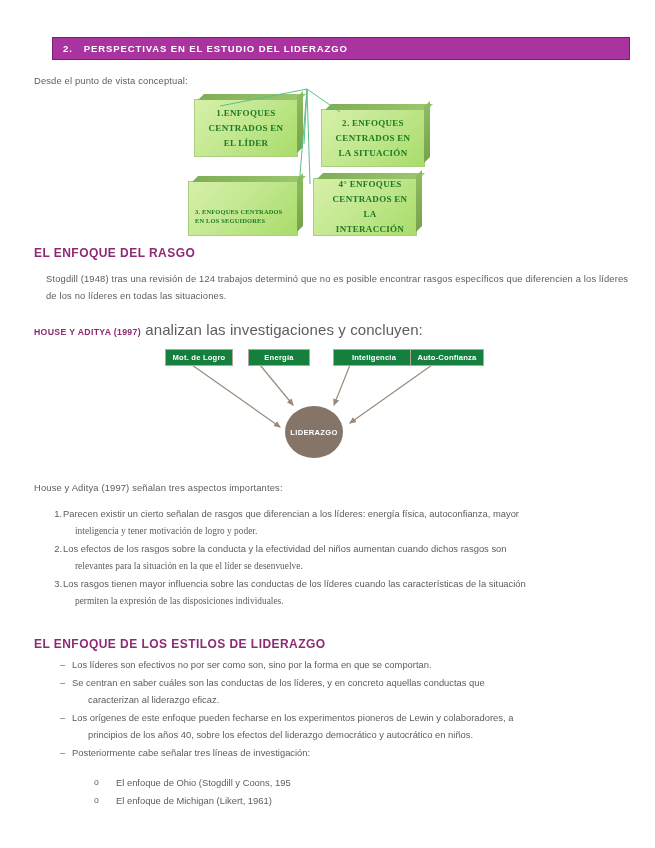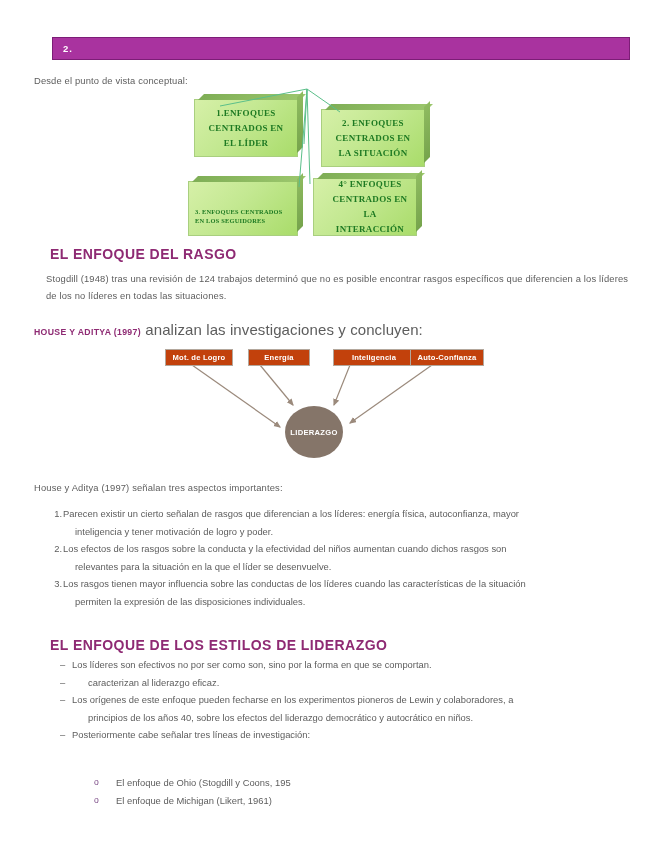--- a/index.html
+++ b/index.html
@@ -54,25 +54,24 @@
   
   .para {
     position: absolute;
     font-size: 9.4px;
     color: #5d5d5d;
     line-height: 17px;
     letter-spacing: 0.15px;
   }
   .heading {
     position: absolute;
-    font-size: 14px;
+    font-size: 12px;
     font-weight: bold;
     color: #8e2a73;
     letter-spacing: 0.45px;
-    margin-left: 16px;
   }
   .mixed-lead {
     font-size: 8.7px;
     font-weight: bold;
     color: #8e2a73;
     letter-spacing: 0.35px;
   }
   .mixed-rest {
     font-size: 15px;
     font-weight: normal;
@@ -157,21 +156,21 @@
   .diagram-brown {
     position: absolute;
     left: 150px;
     top: 345px;
     width: 350px;
     height: 120px;
   }
   .bbox {
     position: absolute;
     box-sizing: border-box;
-    background: #c2410c;
+    background: #15803d;
     border: 1px solid #b3a79c;
     color: #ffffff;
     font-size: 7.6px;
     font-weight: bold;
     display: flex;
     align-items: center;
     justify-content: center;
     letter-spacing: 0.2px;
     height: 17px;
     z-index: 2;
@@ -219,20 +218,21 @@
     text-align: right;
     padding-right: 1px;
   }
   .olist-text {
     flex: 1;
     text-indent: 0;
   }
   .olist-text .cont {
     display: block;
     padding-left: 12px;
+    font-family: Liberation Serif, serif;
   }
 
   .dlist {
     position: absolute;
     font-size: 9.4px;
     color: #5d5d5d;
   }
   .dlist-item {
     display: flex;
     line-height: 17.5px;
@@ -264,20 +264,21 @@
   }
   .sublist-text { flex: 1; }
 </style>
 </head>
 <body>
 
 <div class="page">
 
   <div class="section-bar">
     <span class="section-bar-num">2.</span>
+    <span class="section-bar-title">PERSPECTIVAS EN EL ESTUDIO DEL LIDERAZGO</span>
   </div>
 
   <div class="para" style="left:34px; top:72px; width:400px;">Desde el punto de vista conceptual:</div>
 
   <div class="diagram-green">
     <svg class="connector-svg" viewBox="0 0 255 160" preserveAspectRatio="none">
       <g stroke="#5bbf8a" stroke-width="1" fill="none">
         <line x1="127" y1="5" x2="40" y2="22"></line>
         <line x1="127" y1="5" x2="160" y2="28"></line>
         <line x1="127" y1="5" x2="119" y2="103"></line>
@@ -375,20 +376,21 @@
   <div class="dlist" style="left:60px; top:656px; width:570px;">
     <div class="dlist-item">
       <span class="dlist-marker">–</span>
       <span class="dlist-text">
         <span>Los líderes son efectivos no por ser como son, sino por la forma en que se comportan.</span>
       </span>
     </div>
     <div class="dlist-item">
       <span class="dlist-marker">–</span>
       <span class="dlist-text">
+        <span>Se centran en saber cuáles son las conductas de los líderes, y en concreto aquellas conductas que</span>
         <span class="cont">caracterizan al liderazgo eficaz.</span>
       </span>
     </div>
     <div class="dlist-item">
       <span class="dlist-marker">–</span>
       <span class="dlist-text">
         <span>Los orígenes de este enfoque pueden fecharse en los experimentos pioneros de Lewin y colaboradores, a</span>
         <span class="cont">principios de los años 40, sobre los efectos del liderazgo democrático y autocrático en niños.</span>
       </span>
     </div>

